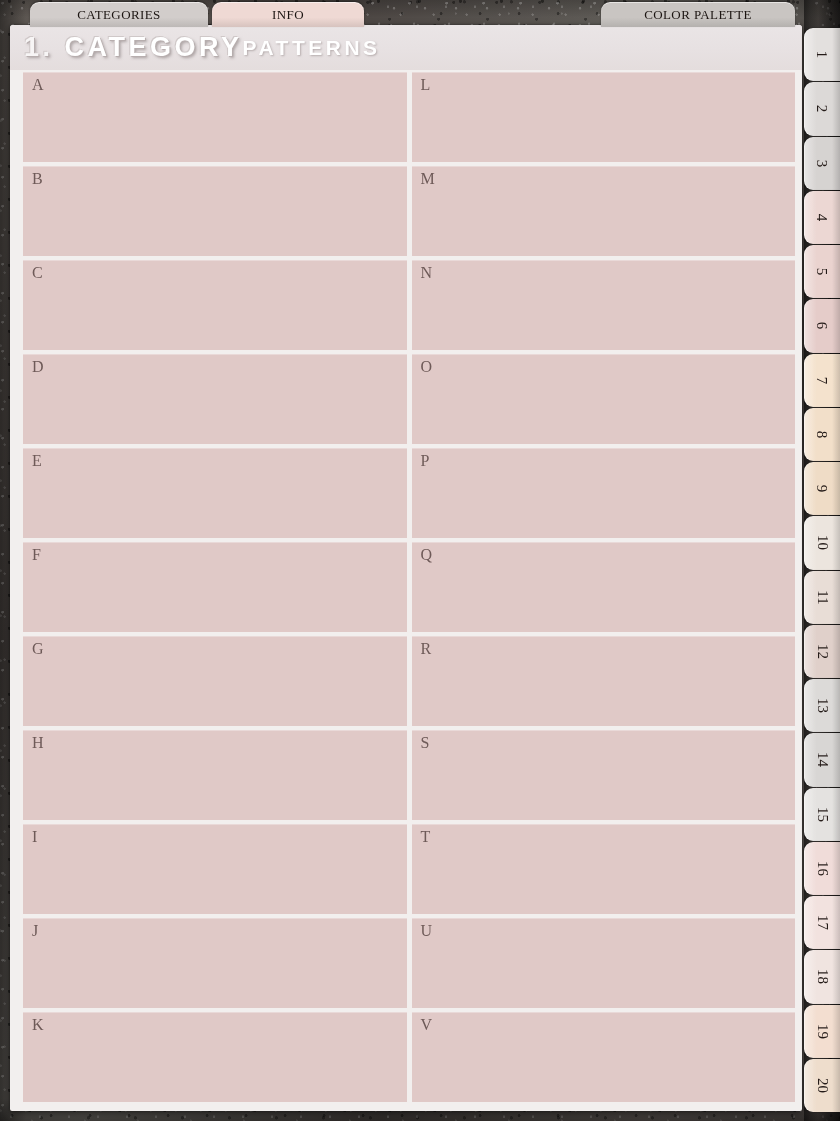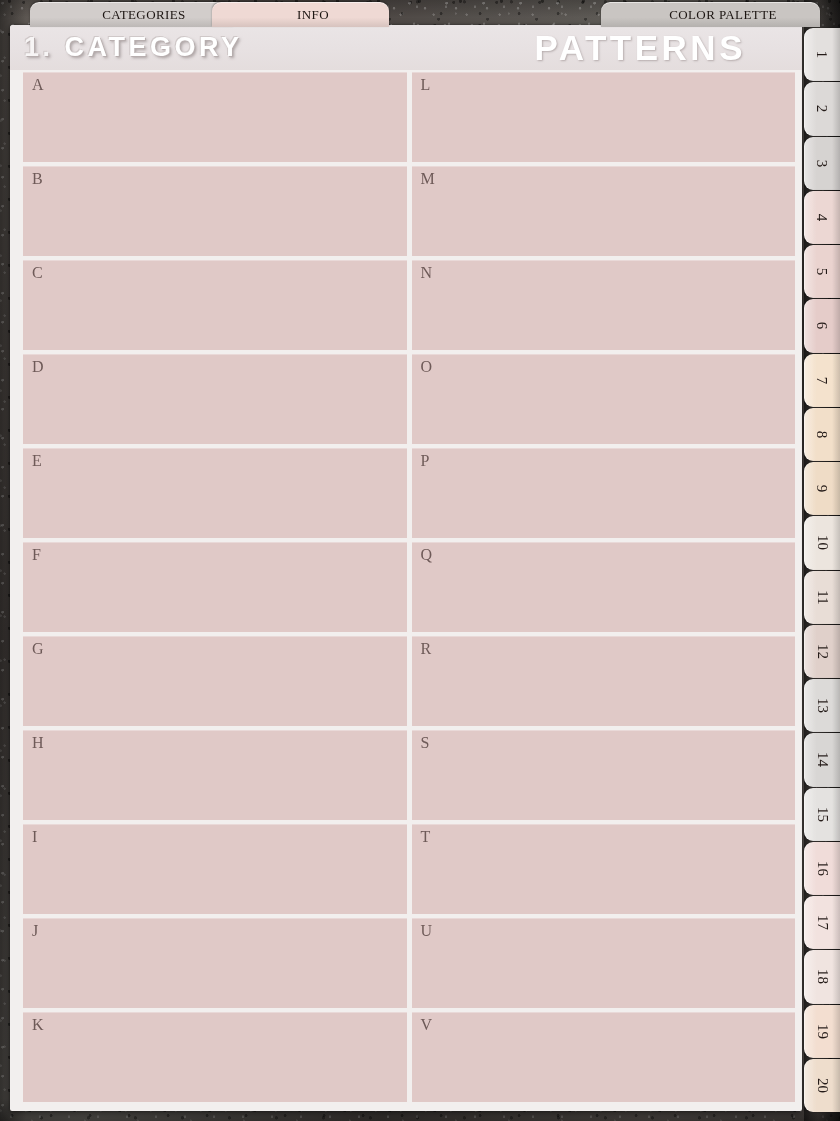--- a/index.html
+++ b/index.html
@@ -68,21 +68,20 @@
   .tab {
     position: absolute;
     top: 2px;
     height: 25px;
     border-radius: 9px 9px 0 0;
     box-shadow: 0 -1px 2px rgba(0,0,0,0.35), inset 0 1px 0 rgba(255,255,255,0.55);
     display: flex;
     align-items: center;
     justify-content: center;
     overflow: hidden;
-    padding-left: 25px;
   }
   .tab .tab-label {
     font-family: "Liberation Serif", serif;
     font-size: 13px;
     letter-spacing: 0.4px;
     color: #1c1512;
     white-space: nowrap;
     line-height: 1;
   }
 
@@ -102,21 +101,20 @@
 
   
   .page-header {
     position: absolute;
     left: 0; top: 0;
     width: 792px;
     height: 45px;
     background: linear-gradient(180deg, #eae5e6 0%, #e7e1e2 55%, #e4dddd 100%);
     display: flex;
     align-items: center;
-    justify-content: space-between;
     padding: 0 28px 0 14px;
     box-sizing: border-box;
   }
   .page-number-title {
     font-family: "Liberation Sans", sans-serif;
     font-size: 27px;
     font-weight: bold;
     letter-spacing: 3.5px;
     color: #ffffff;
     text-shadow:
@@ -124,21 +122,21 @@
       -1px -1px 0 #cfc8c8,
       2px 2px 3px rgba(120,110,110,0.55);
     line-height: 1;
     white-space: nowrap;
   }
   .page-number-title .lead {
     color: #f7f5f5;
   }
   .page-header-right {
     font-family: "Liberation Sans", sans-serif;
-    font-size: 35px;
+    font-size: 21px;
     font-weight: bold;
     letter-spacing: 3.5px;
     color: #ffffff;
     text-shadow: 1px 1px 2px rgba(150,138,138,0.60);
     line-height: 1;
     white-space: nowrap;
     padding-right: 28px;
   }
 
   

